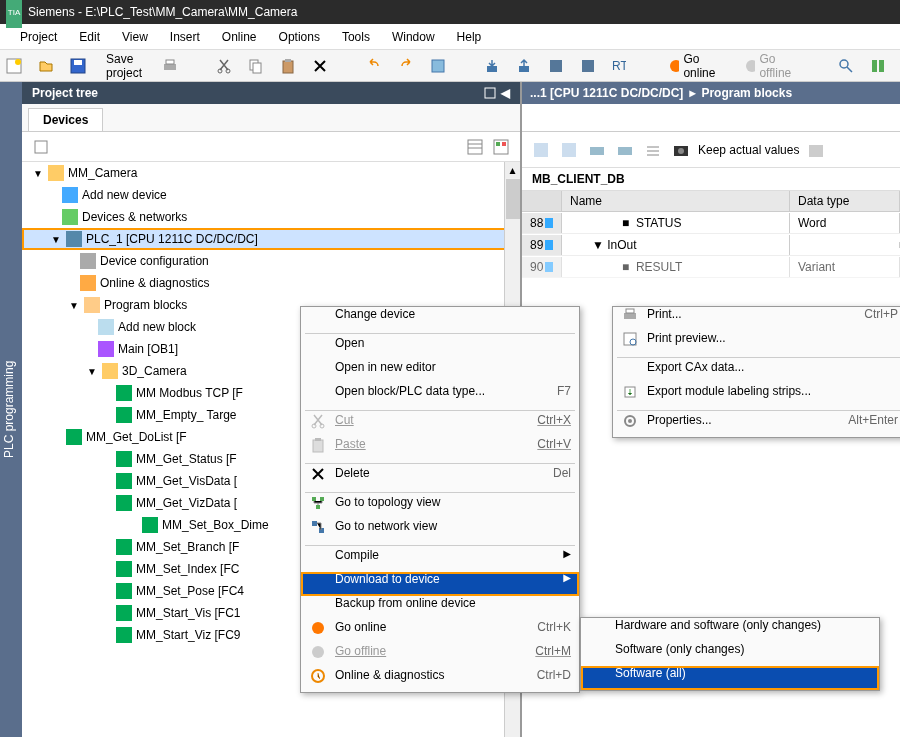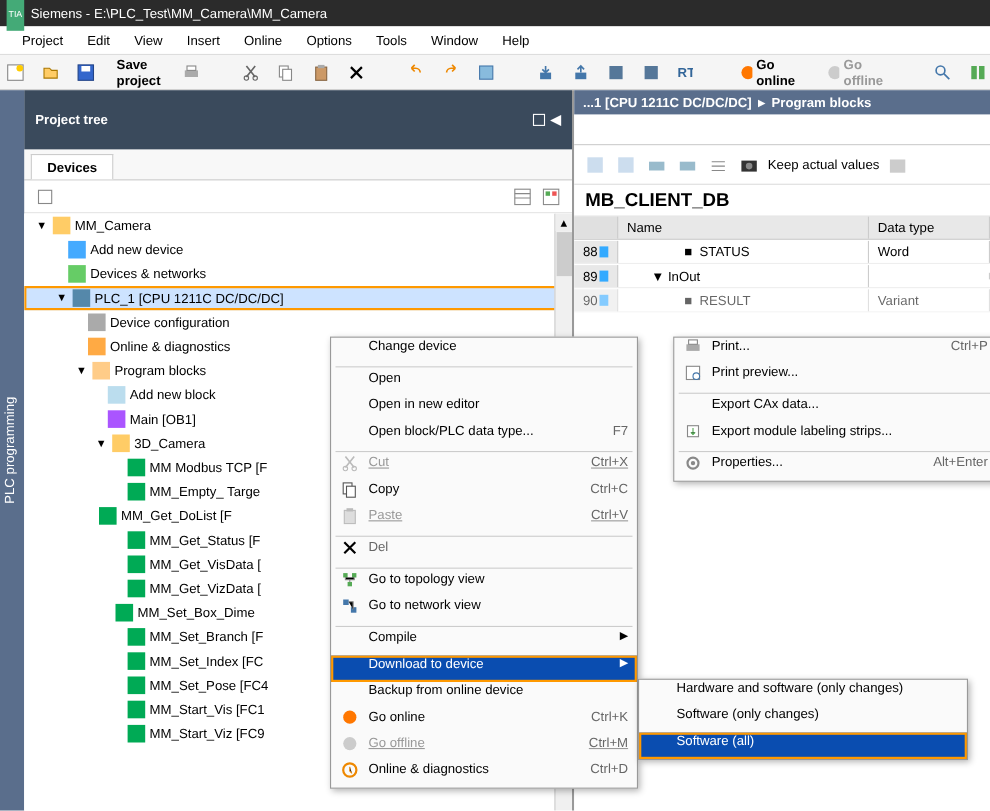--- a/index.html
+++ b/index.html
@@ -4,31 +4,31 @@
 <style>
 * { margin: 0; padding: 0; box-sizing: border-box; font-family: "Segoe UI", Tahoma, sans-serif; font-size: 12px; }
 body { background: #fff; width: 900px; height: 737px; overflow: hidden; position: relative; }
 
 .titlebar { background: #2b2b2b; color: #fff; height: 24px; display: flex; align-items: center; padding: 0 6px; font-size: 13px; }
 .titlebar .icon { width: 16px; height: 32px; background: #4a7; margin-right: 6px; display: inline-flex; align-items: center; justify-content: center; font-size: 8px; color: #fff; }
 
 .menubar { background: #fff; height: 26px; display: flex; align-items: center; padding: 0 10px; gap: 2px; border-bottom: 1px solid #ddd; }
 .menubar span { padding: 3px 10px; cursor: default; }
 
-.toolbar { background: #f5f5f5; height: 32px; display: flex; align-items: center; padding: 0 6px; gap: 16px; border-bottom: 1px solid #ccc; font-weight: bold; }
+.toolbar { background: #f5f5f5; height: 32px; display: flex; align-items: center; padding: 0 6px; gap: 16px; border-bottom: 1px solid #ccc; }
 .tb-btn { width: 22px; height: 22px; display: flex; align-items: center; justify-content: center; cursor: pointer; }
 .tb-sep { width: 1px; height: 20px; background: #ccc; margin: 0 3px; }
 .tb-text { display: flex; align-items: center; gap: 4px; padding: 0 4px; }
 .tb-text.disabled { color: #999; }
 
 .main { display: flex; height: calc(100% - 82px); }
 .side-tab { width: 22px; background: #5a6e8c; color: #fff; writing-mode: vertical-rl; transform: rotate(180deg); text-align: center; padding: 8px 2px; font-size: 12px; }
 
 .left-panel { width: 500px; background: #fff; border-right: 2px solid #999; display: flex; flex-direction: column; }
-.panel-header { background: #3a4a5c; color: #fff; padding: 20px 10px; font-weight: bold; font-size: 13px; display: flex; justify-content: space-between; align-items: center; }
+.panel-header { background: #3a4a5c; color: #fff; padding: 4px 10px; font-weight: bold; font-size: 13px; display: flex; justify-content: space-between; align-items: center; }
 .panel-header .icons { display: flex; gap: 4px; }
 .tab-row { display: flex; border-bottom: 1px solid #ccc; background: #f8f8f8; padding-top: 4px; }
 .tab { padding: 4px 14px; background: #fff; border: 1px solid #ccc; border-bottom: none; margin-left: 6px; font-weight: bold; }
 .mini-toolbar { height: 30px; display: flex; align-items: center; padding: 0 8px; gap: 6px; border-bottom: 1px solid #ddd; justify-content: space-between; }
 .mini-toolbar .right { display: flex; gap: 4px; }
 
 .tree { flex: 1; overflow: auto; background: #fff; position: relative; }
 .tree-scroll { position: absolute; right: 0; top: 0; bottom: 0; width: 16px; background: #f0f0f0; border-left: 1px solid #ccc; }
 .tree-scroll .thumb { width: 14px; height: 40px; background: #ccc; margin: 1px; }
 .tree-scroll .arrow { height: 16px; display: flex; align-items: center; justify-content: center; background: #eee; }
@@ -37,21 +37,21 @@
 .expander { width: 12px; display: inline-block; text-align: center; font-size: 10px; }
 .tree-icon { width: 16px; height: 16px; display: inline-flex; align-items: center; justify-content: center; font-size: 10px; }
 .ic-folder { background: #fc6; } .ic-device { background: #4af; } .ic-net { background: #6c6; }
 .ic-plc { background: #58a; } .ic-wrench { background: #aaa; } .ic-diag { background: #fa4; }
 .ic-blocks { background: #fc8; } .ic-add { background: #bde; } .ic-main { background: #a5f; }
 .ic-cam { background: #fc6; } .ic-fb { background: #0a5; }
 
 .right-panel { flex: 1; background: #fff; display: flex; flex-direction: column; }
 .breadcrumb { background: #5a6e8c; color: #fff; padding: 4px 8px; font-size: 13px; display: flex; align-items: center; gap: 6px; font-weight: bold; }
 .right-toolbar { height: 36px; display: flex; align-items: center; padding: 0 8px; gap: 6px; border-bottom: 1px solid #ddd; }
-.content-title { padding: 4px 10px; font-size: 17px; font-weight: bold; border-bottom: 1px solid #ddd; }
+.content-title { padding: 4px 10px; font-size: 12px; font-weight: bold; border-bottom: 1px solid #ddd; }
 .table-head { display: flex; background: #e8e8e8; border-bottom: 1px solid #ccc; }
 .th, .td { padding: 3px 8px; border-right: 1px solid #ccc; }
 .col-num { width: 40px; text-align: center; background: #e0e0e0; }
 .col-name { flex: 1; }
 .col-type { width: 110px; }
 .table-row { display: flex; border-bottom: 1px solid #eee; height: 22px; align-items: center; }
 .table-row .col-num { background: #e8e8e8; display: flex; align-items: center; gap: 2px; }
 .tag-icon { width: 12px; height: 10px; background: #3af; display: inline-block; }
 
 .context-menu { position: absolute; background: #fafafa; border: 1px solid #999; box-shadow: 2px 2px 6px rgba(0,0,0,0.3); z-index: 100; min-width: 280px; }
@@ -305,37 +305,37 @@
           <span>3D_Camera</span>
         </div>
       <div class="tree-item" style="padding-left:94px">
           <span class="tree-icon ic-fb"></span>
           <span>MM Modbus TCP [F</span>
         </div>
       <div class="tree-item" style="padding-left:94px">
           <span class="tree-icon ic-fb"></span>
           <span>MM_Empty_ Targe</span>
         </div>
-      <div class="tree-item" style="padding-left:68px">
+      <div class="tree-item" style="padding-left:44px">
           <span class="tree-icon ic-fb"></span>
           <span>MM_Get_DoList [F</span>
         </div>
       <div class="tree-item" style="padding-left:94px">
           <span class="tree-icon ic-fb"></span>
           <span>MM_Get_Status [F</span>
         </div>
       <div class="tree-item" style="padding-left:94px">
           <span class="tree-icon ic-fb"></span>
           <span>MM_Get_VisData [</span>
         </div>
       <div class="tree-item" style="padding-left:94px">
           <span class="tree-icon ic-fb"></span>
           <span>MM_Get_VizData [</span>
         </div>
-      <div class="tree-item" style="padding-left:83px">
+      <div class="tree-item" style="padding-left:120px">
           <span class="tree-icon ic-fb"></span>
           <span>MM_Set_Box_Dime</span>
         </div>
       <div class="tree-item" style="padding-left:94px">
           <span class="tree-icon ic-fb"></span>
           <span>MM_Set_Branch [F</span>
         </div>
       <div class="tree-item" style="padding-left:94px">
           <span class="tree-icon ic-fb"></span>
           <span>MM_Set_Index [FC</span>
@@ -465,47 +465,38 @@
       <span class="menu-icon">
         <svg width="16" height="16">
           <path d="M4 2L12 12M12 2L4 12" stroke="#bbb" stroke-width="1.5"></path>
           <circle cx="4" cy="13" r="2" fill="none" stroke="#bbb"></circle>
           <circle cx="12" cy="13" r="2" fill="none" stroke="#bbb"></circle>
         </svg>
       </span>
       <span class="menu-label">Cut</span>
       <span class="menu-shortcut">Ctrl+X</span>
     </div>
-    <div class="menu-item">
-      <span class="menu-icon">
-        <svg width="16" height="16">
-          <rect x="2" y="2" width="8" height="10" fill="#fff" stroke="#555"></rect>
-          <rect x="5" y="5" width="8" height="10" fill="#fff" stroke="#555"></rect>
-        </svg>
-      </span>
-      <span class="menu-label">Copy</span>
-      <span class="menu-shortcut">Ctrl+C</span>
-    </div>
     <div class="menu-item disabled">
       <span class="menu-icon">
         <svg width="16" height="16">
           <rect x="3" y="3" width="10" height="12" fill="#ddd" stroke="#bbb"></rect>
           <rect x="5" y="1" width="6" height="3" fill="#bbb"></rect>
         </svg>
       </span>
       <span class="menu-label">Paste</span>
       <span class="menu-shortcut">Ctrl+V</span>
     </div>
     <div class="menu-sep"></div>
     <div class="menu-item">
       <span class="menu-icon">
         <svg width="16" height="16">
           <path d="M3 3L13 13M13 3L3 13" stroke="#000" stroke-width="2"></path>
         </svg>
       </span>
+      <span class="menu-label">Delete</span>
       <span class="menu-shortcut">Del</span>
     </div>
     <div class="menu-sep"></div>
     <div class="menu-item">
       <span class="menu-icon">
         <svg width="16" height="16">
           <rect x="2" y="2" width="4" height="4" fill="#5a5"></rect>
           <rect x="10" y="2" width="4" height="4" fill="#5a5"></rect>
           <rect x="6" y="10" width="4" height="4" fill="#5a5"></rect>
           <path d="M4 6v2h8V6M8 8v2" stroke="#888"></path>

